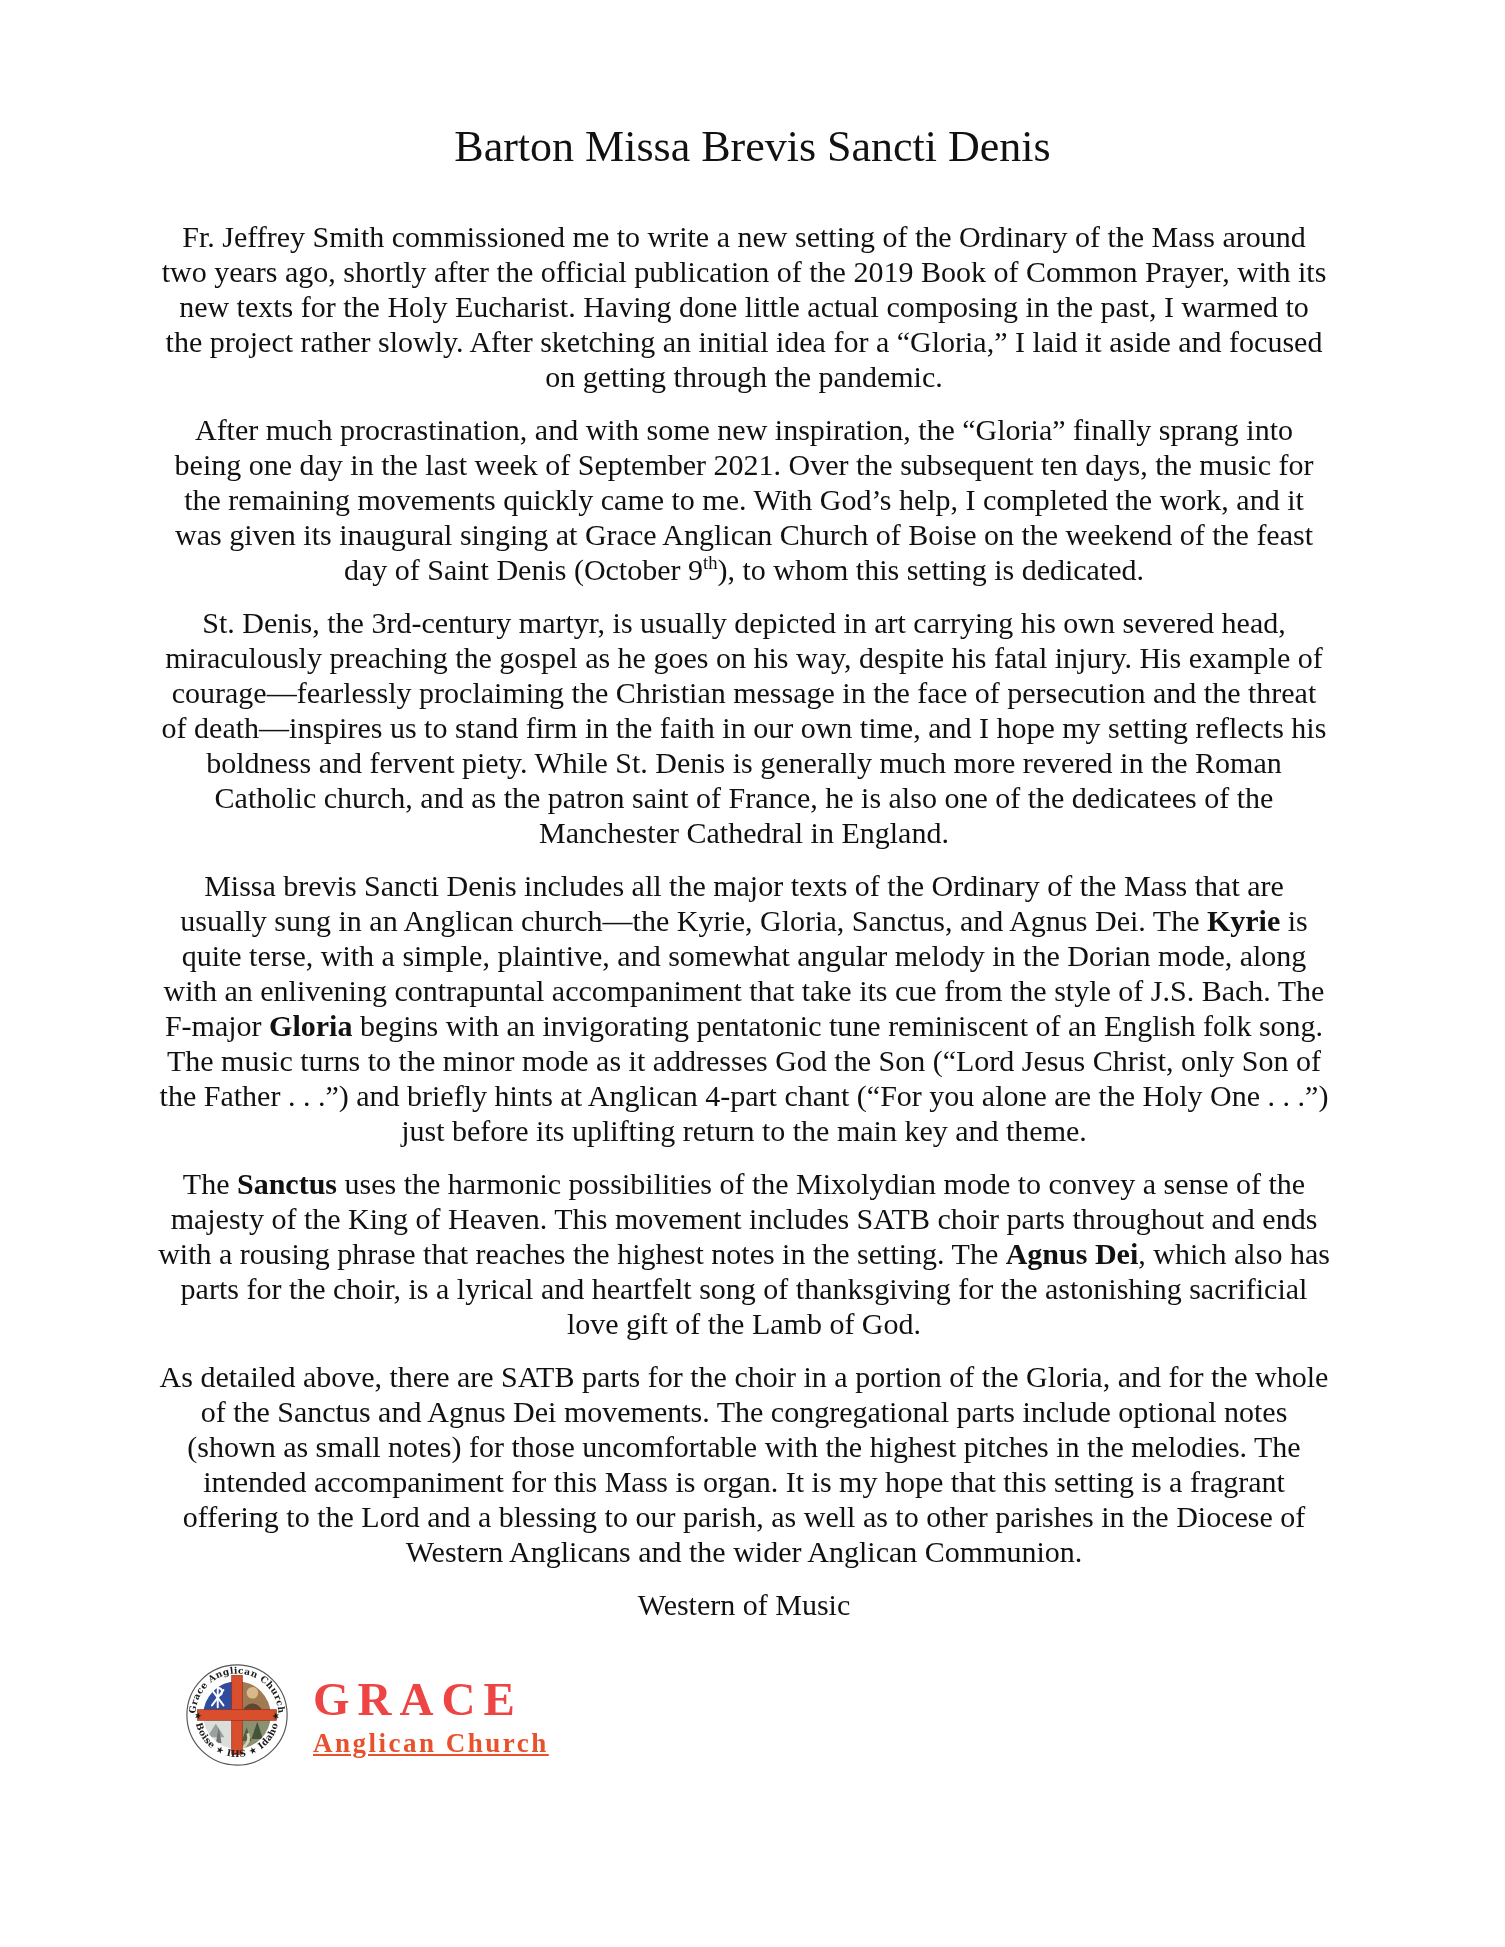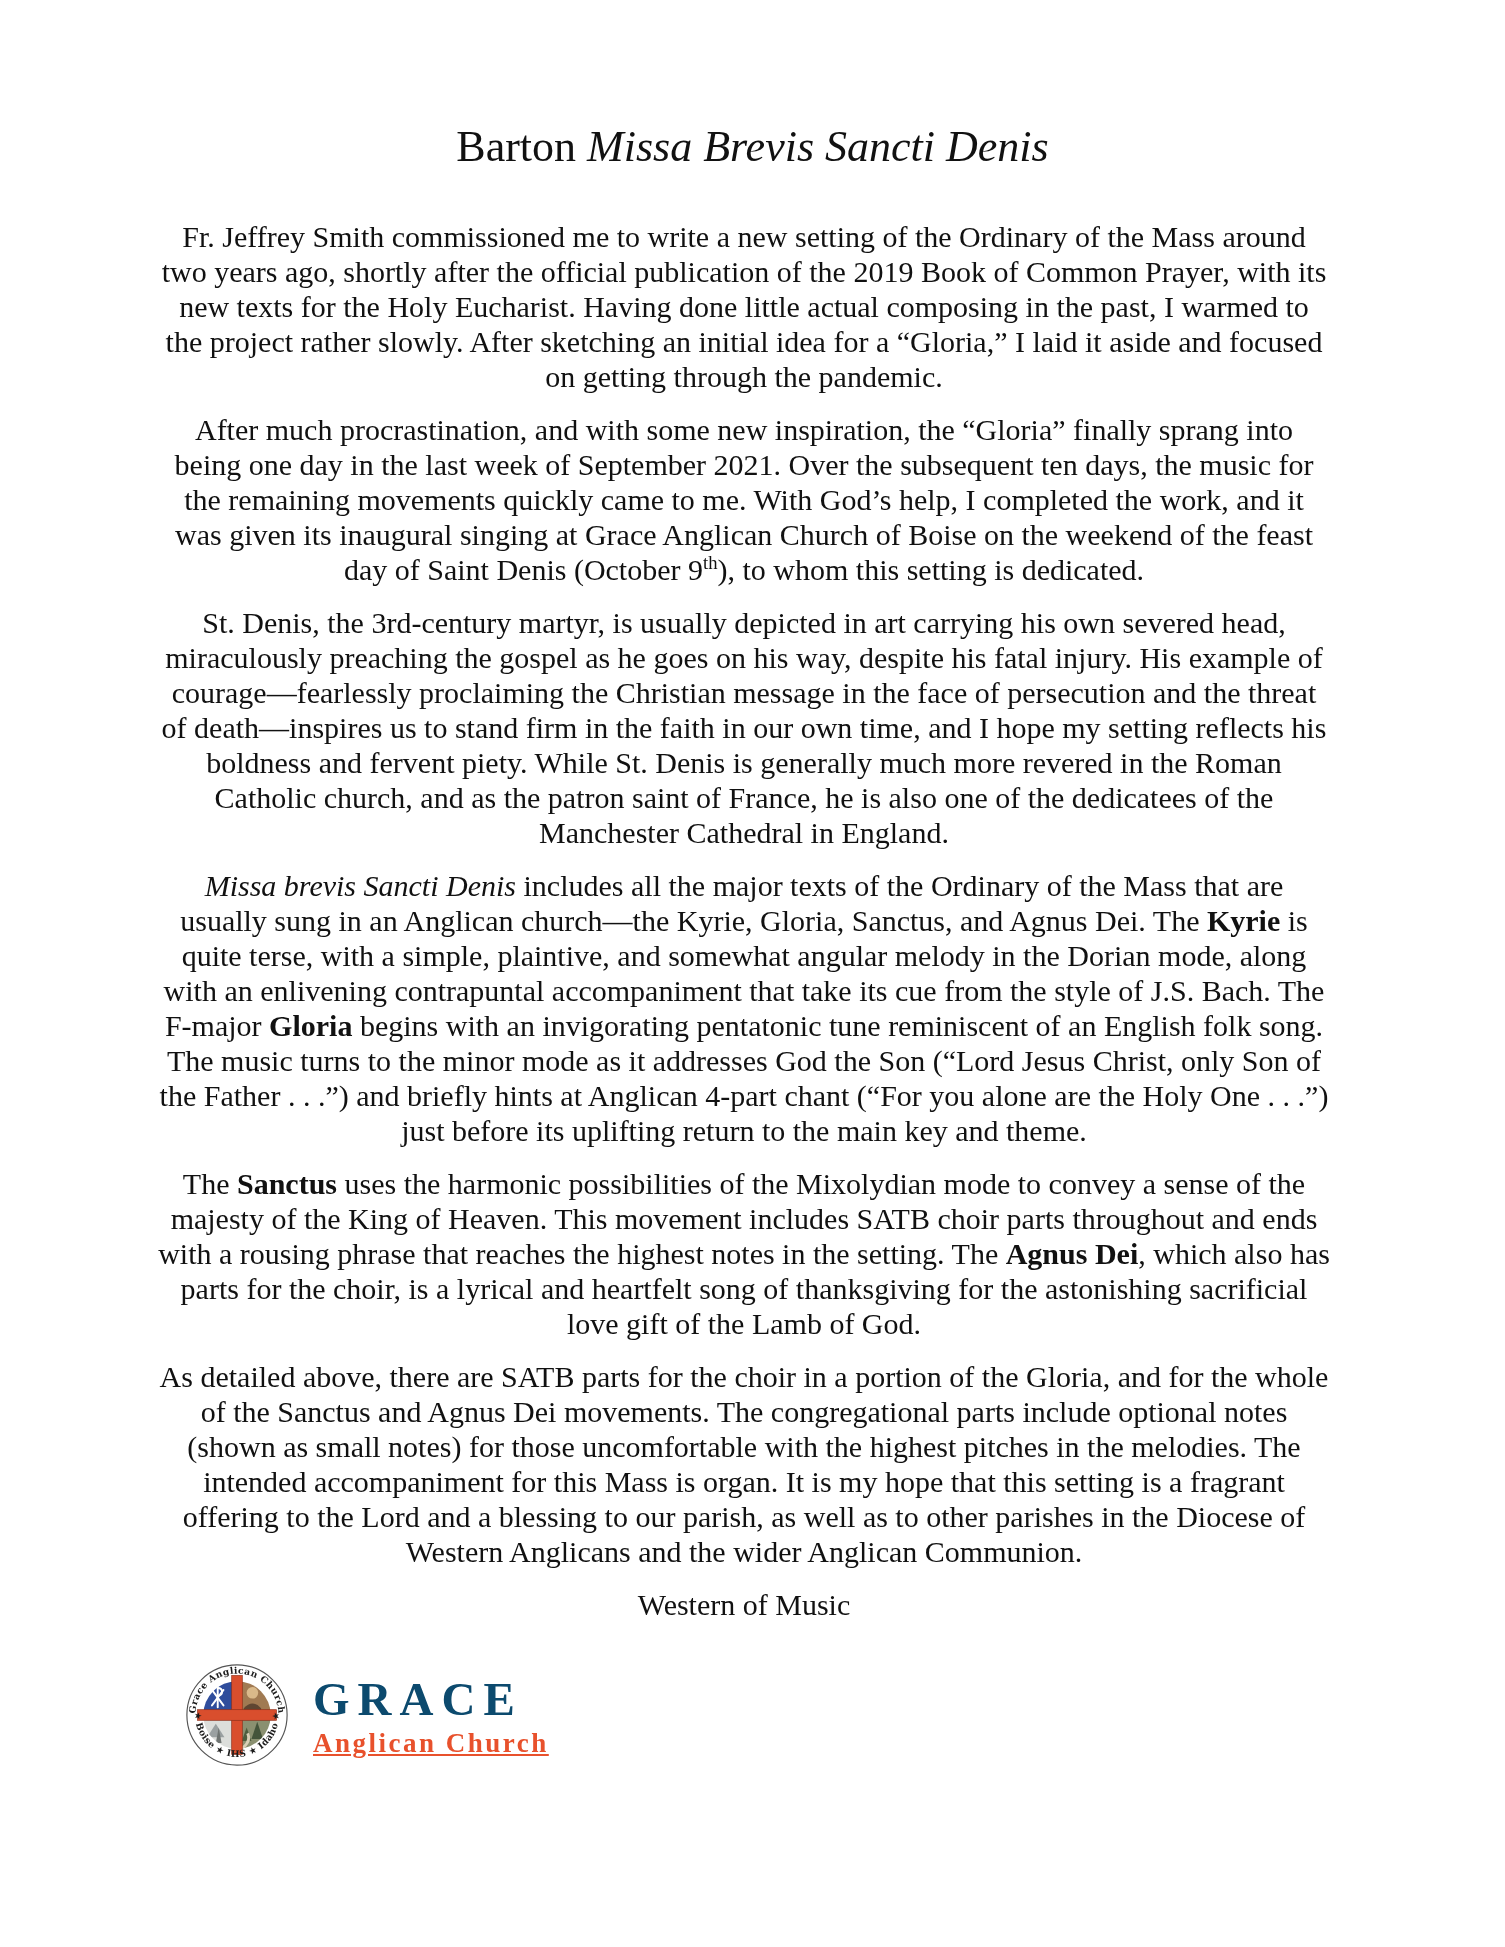--- a/index.html
+++ b/index.html
@@ -12,21 +12,21 @@
     overflow:hidden;
   }
   .title {
     margin:0;
     padding-top:122px;
     text-align:center;
     font-size:44px;
     font-weight:normal;
     line-height:1.15;
   }
-  .run-i { font-style:italic; }
+  .run-i { }
   .run-b { font-weight:bold; }
   sup { font-size:0.62em; line-height:0; vertical-align:super; }
   .content {
     margin:46px 0 0 158px;
     width:1172px;
     font-size:30px;
     line-height:35px;
     text-align:center;
   }
   .content p { margin:0 0 18px 0; }
@@ -126,18 +126,18 @@
 
       <text class="ring-text" text-anchor="middle">
         <textPath href="#arcTop" startOffset="50%">Grace Anglican Church</textPath>
       </text>
       <text class="ring-text" text-anchor="middle">
         <textPath href="#arcBottom" startOffset="50%">★ Boise ★ IHS ★ Idaho ★</textPath>
       </text>
     </svg>
 
     <div class="logo-text">
-      <div class="org-name" style="color: #0c4a6e;">GRACE</div>
+      <div class="org-name" style="color: #ef4444;">GRACE</div>
       <div class="org-subtitle" style="color: rgb(232, 81, 44);">Anglican Church</div>
     </div>
   </div>
 
 </div>
 
 </body></html>

